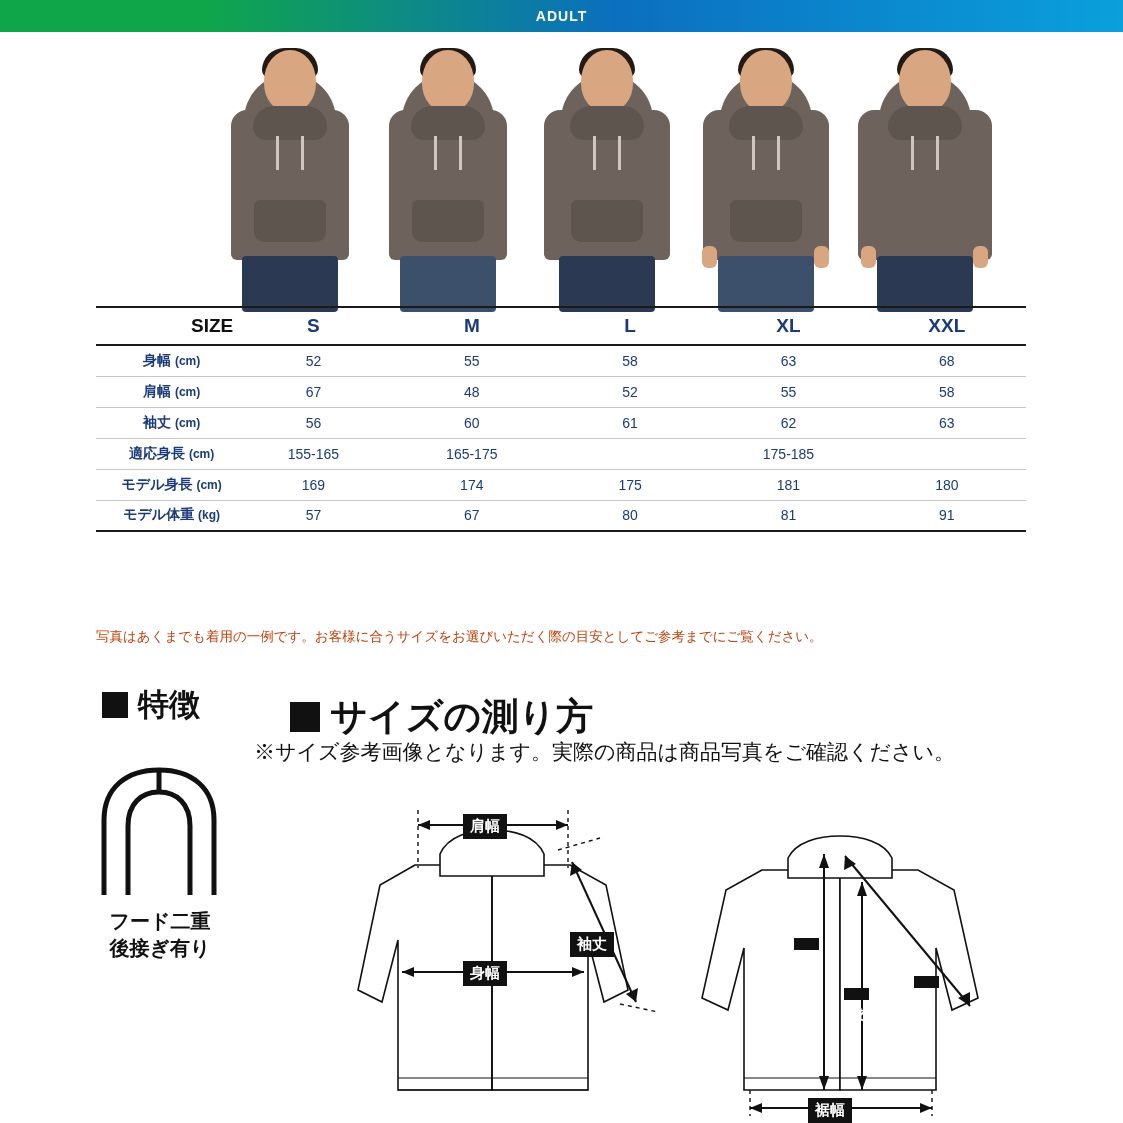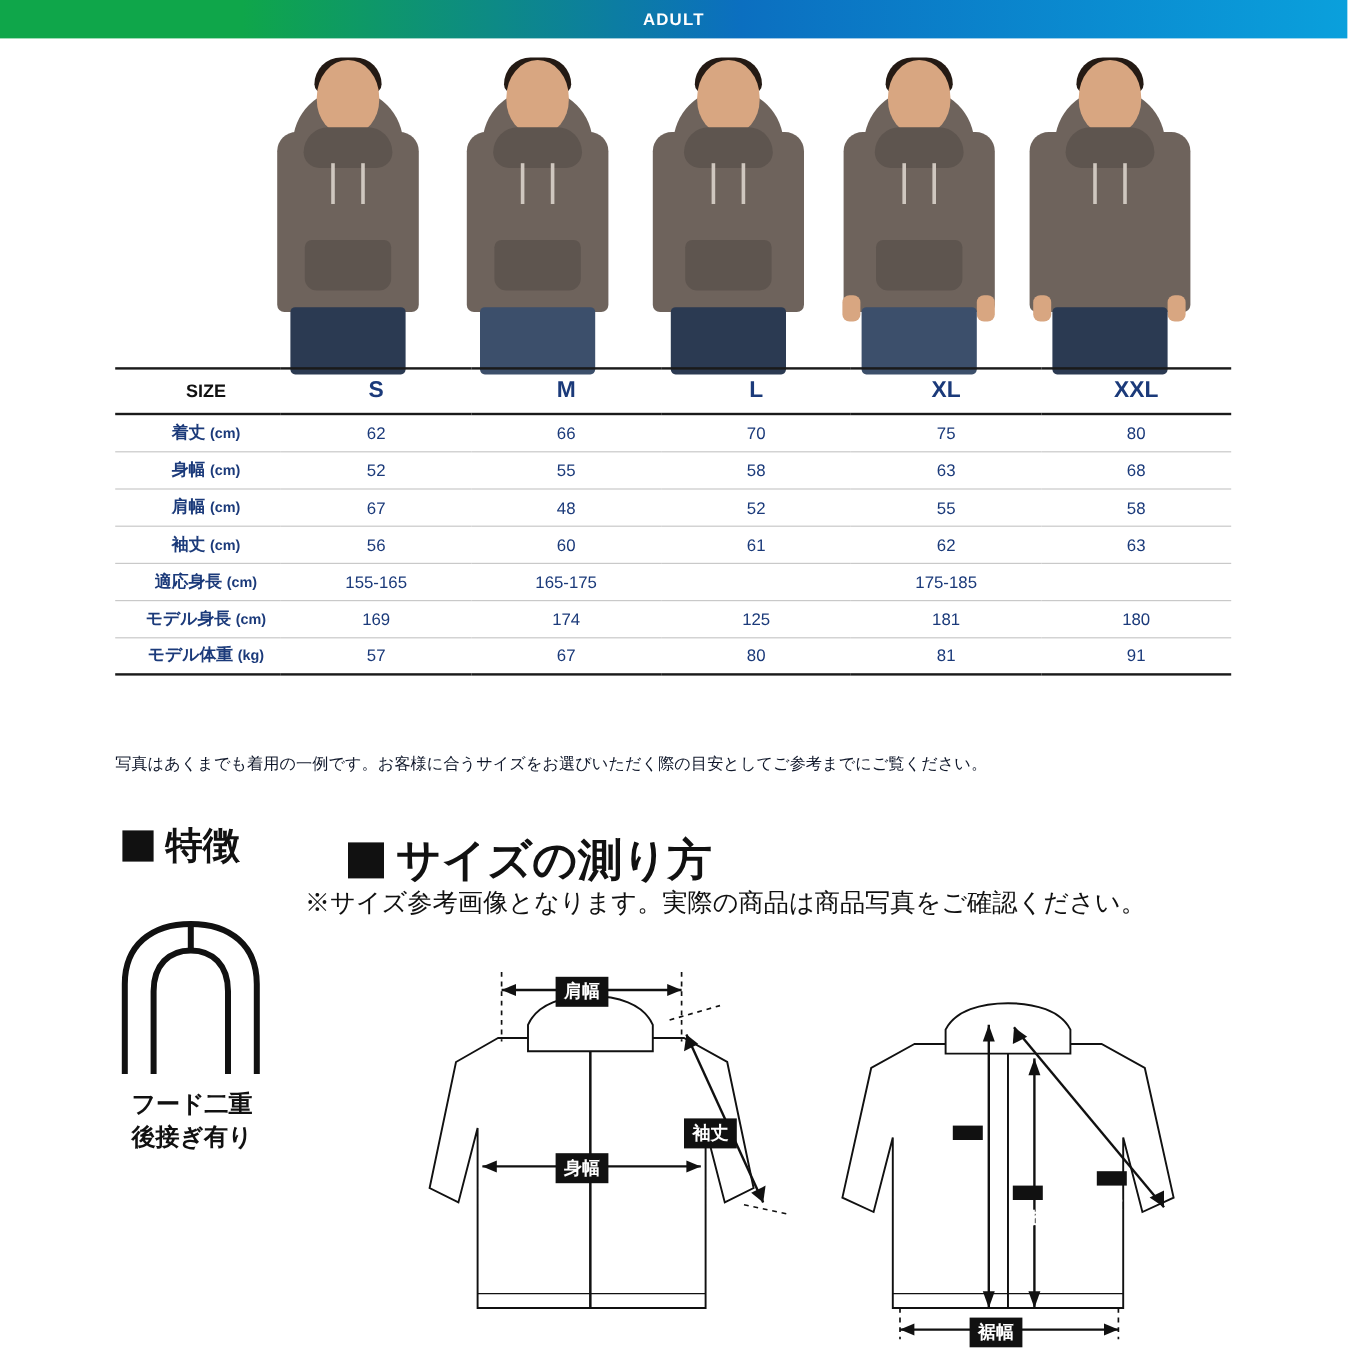--- a/index.html
+++ b/index.html
@@ -90,33 +90,33 @@
   .table-wrap { position:absolute; left:96px; top:306px; width:930px; }
   table.size { border-collapse:collapse; width:930px; table-layout:fixed; }
   table.size th, table.size td {
     border-bottom:1px solid #c9c9c9;
     height:31px; text-align:center; font-size:14px; color:#1b3a7a;
   }
   table.size thead th {
     border-top:2px solid #1a1a1a; border-bottom:2px solid #1a1a1a;
     height:38px; font-size:19px; font-weight:bold;
   }
-  table.size thead th.lbl { color:#111; text-align:center; padding-left:14px; font-size:15px; }
+  table.size thead th.lbl { color:#111; text-align:right; padding-left:14px; font-size:19px; }
   table.size tbody tr:last-child td { border-bottom:2px solid #1a1a1a; }
   td.rowlabel, th.rowlabel {
     text-align:left; padding-left:14px; color:#111;
     font-size:15px; font-weight:bold;
   }
   td.rowlabel .unit { font-size:12px; font-weight:bold; }
   col.c0 { width:138px; }
   col.cx { width:158px; }
 
   .note {
     position:absolute; left:96px; top:628px; width:930px;
-    font-size:13.5px; color:#0f172a;
+    font-size:13.5px; color:#c2410c;
   }
 
   
   .sec-head {
     position:absolute; font-weight:bold; color:#111;
     display:flex; align-items:center; gap:10px;padding-left:24px;
   }
   .sq { width:26px; height:26px; background:#111; display:inline-block; }
   .sq.big { width:30px; height:30px; }
   #feat-head { left:78px; top:684px; font-size:31px; }
@@ -240,28 +240,20 @@
         <th class="lbl">SIZE</th>
         <th>S</th>
         <th>M</th>
         <th>L</th>
         <th>XL</th>
         <th>XXL</th>
       </tr>
     </thead>
     <tbody>
       <tr>
-        <td class="rowlabel"><span>着丈</span> <span class="unit">(cm)</span></td>
-        <td>62</td>
-        <td>66</td>
-        <td>70</td>
-        <td>75</td>
-        <td>80</td>
-      </tr>
-      <tr>
         <td class="rowlabel"><span>身幅</span> <span class="unit">(cm)</span></td>
         <td>52</td>
         <td>55</td>
         <td>58</td>
         <td>63</td>
         <td>68</td>
       </tr>
       <tr>
         <td class="rowlabel"><span>肩幅</span> <span class="unit">(cm)</span></td>
         <td>67</td>
@@ -281,21 +273,21 @@
       <tr>
         <td class="rowlabel"><span>適応身長</span> <span class="unit">(cm)</span></td>
         <td>155-165</td>
         <td>165-175</td>
         <td colspan="3">175-185</td>
       </tr>
       <tr>
         <td class="rowlabel"><span>モデル身長</span> <span class="unit">(cm)</span></td>
         <td>169</td>
         <td>174</td>
-        <td>125</td>
+        <td>175</td>
         <td>181</td>
         <td>180</td>
       </tr>
       <tr>
         <td class="rowlabel"><span>モデル体重</span> <span class="unit">(kg)</span></td>
         <td>57</td>
         <td>67</td>
         <td>80</td>
         <td>81</td>
         <td>91</td>

